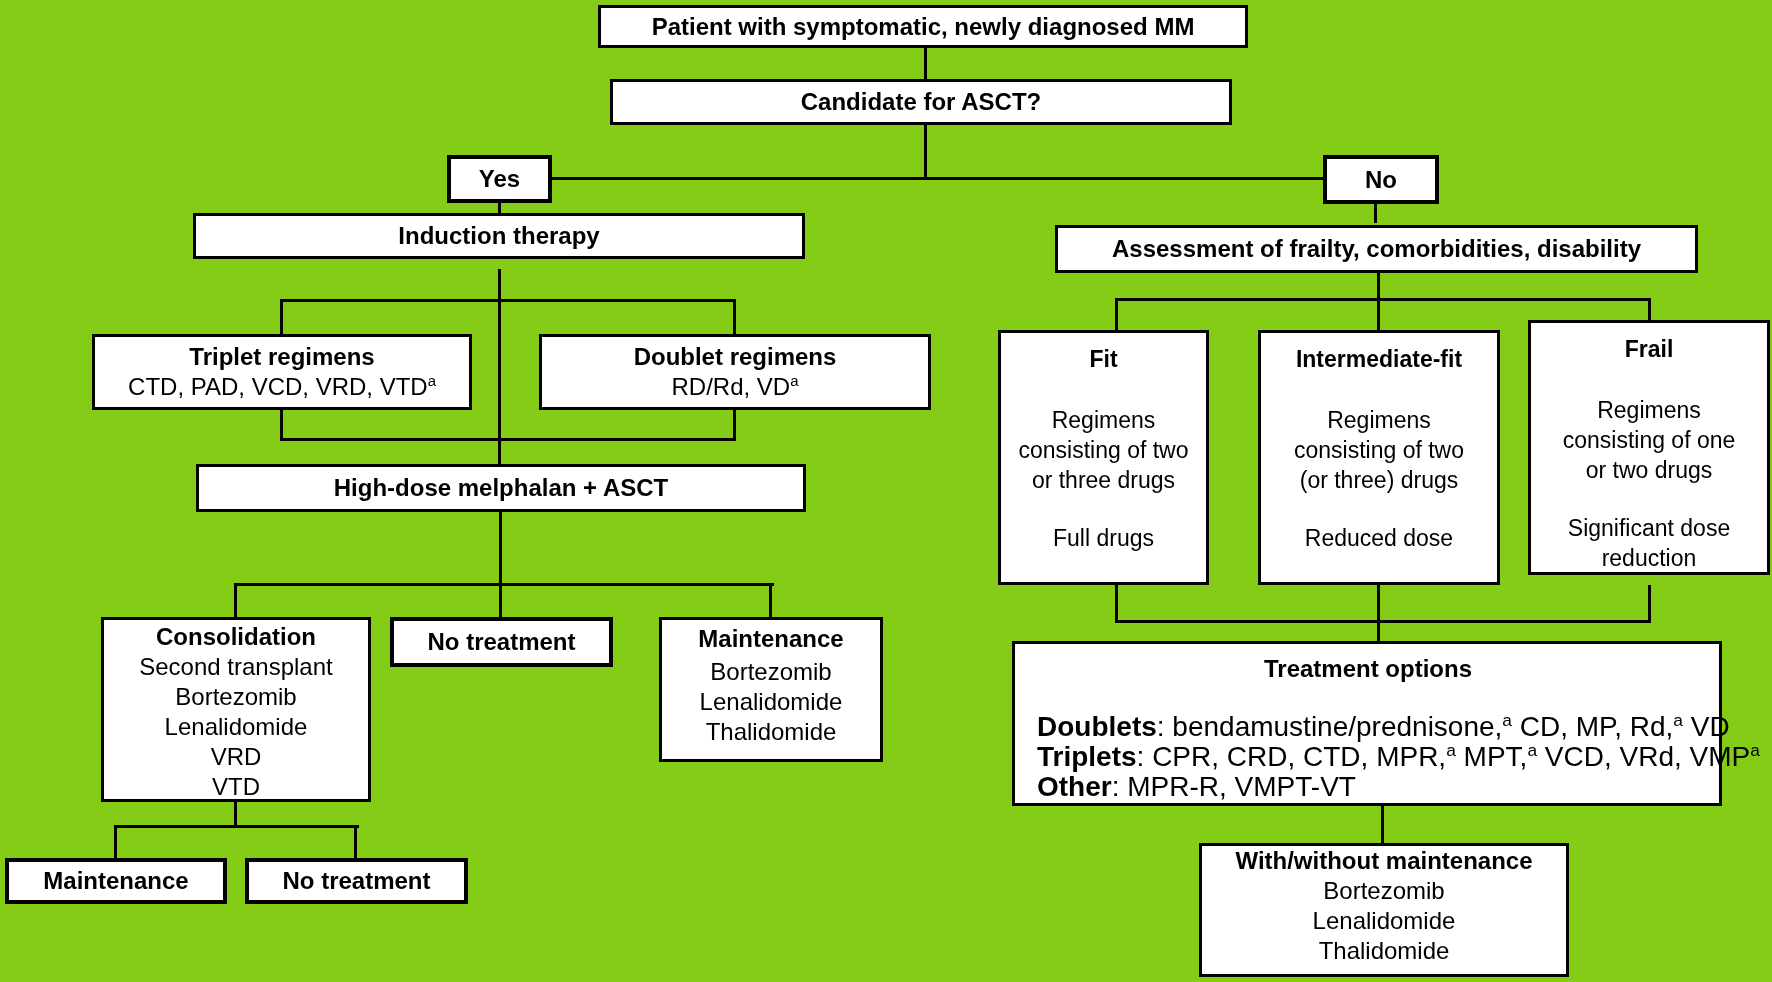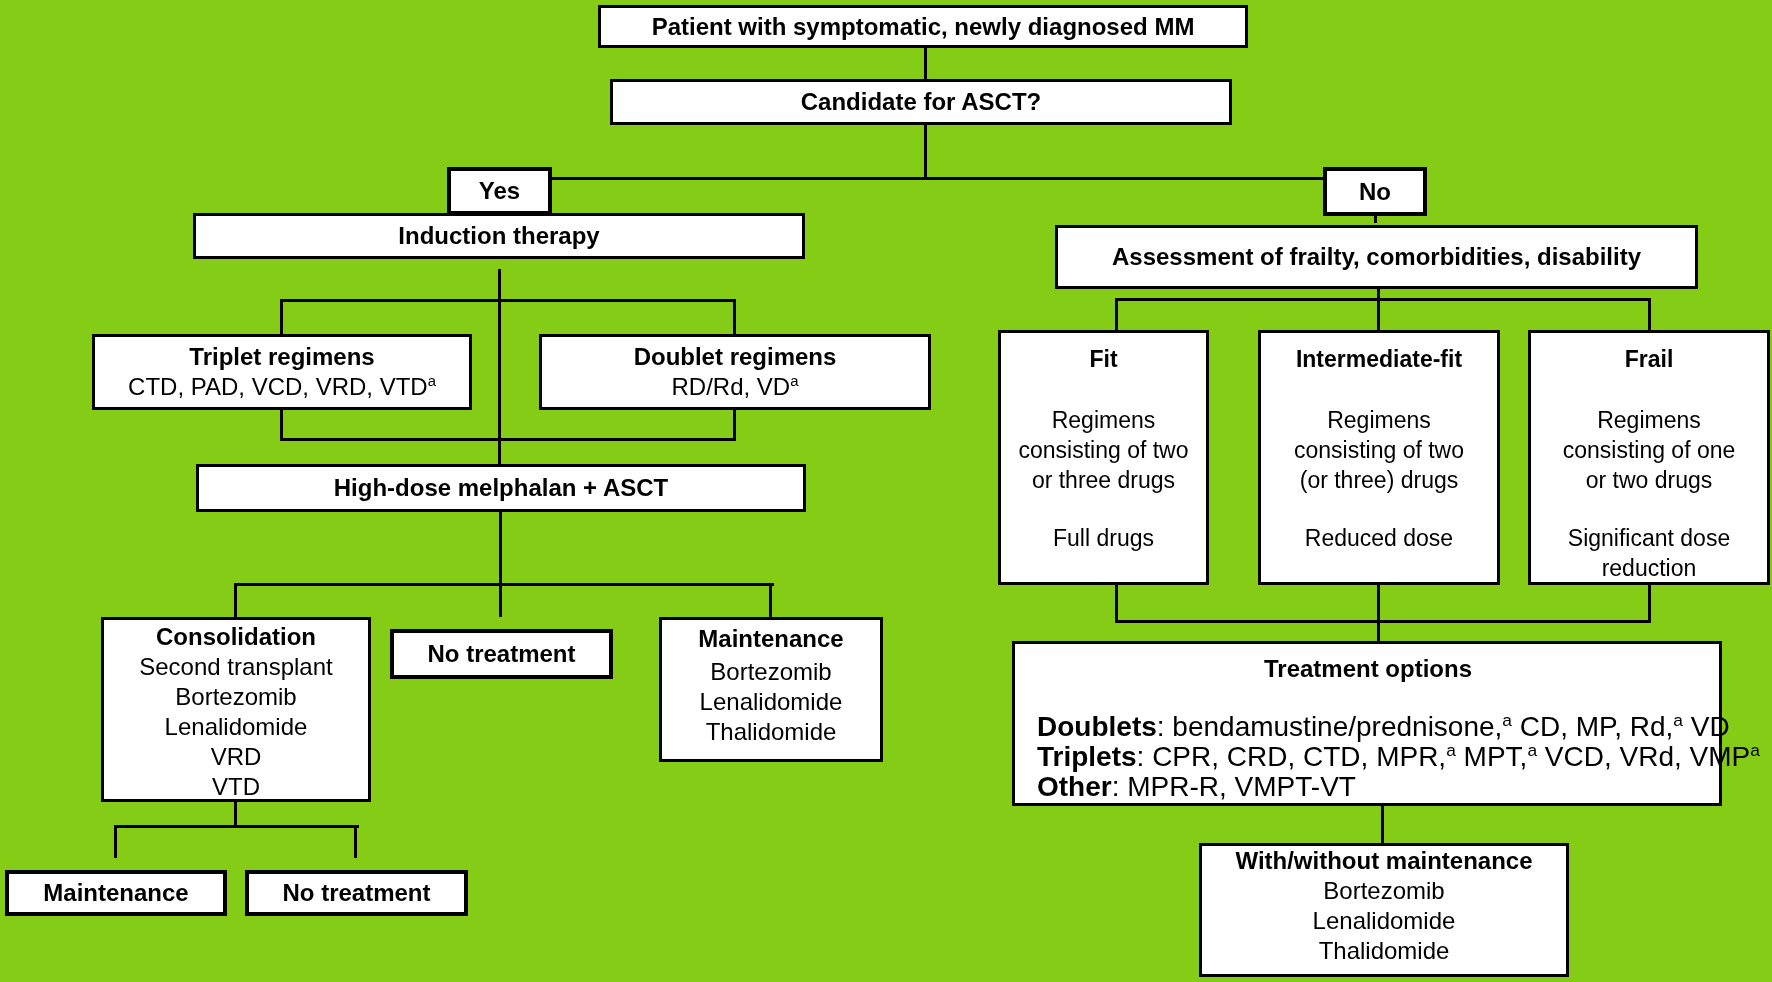--- a/index.html
+++ b/index.html
@@ -16,21 +16,21 @@
     box-sizing:border-box;
     border:3px solid #000;
     background:#fff;
     display:flex;
     flex-direction:column;
     align-items:center;
     justify-content:center;
     text-align:center;
     line-height:1.25;
   }
-  .node.thick{border-width:4px;margin-top:12px;}
+  .node.thick{border-width:4px;}
   .hdr{font-weight:700;font-size:24px;}
   .node .title{font-weight:700;font-size:24px;line-height:30px;}
   .node .item{font-weight:400;font-size:24px;line-height:30px;}
   .node.topalign{justify-content:flex-start;}
   .fitbox{justify-content:flex-start;padding-top:12px;font-size:23px;}
   .fitbox .title{font-size:23px;line-height:28px;}
   .fitbox .body{margin-top:32px;}
   .fitbox .body div{line-height:30px;}
   .fitbox .dose{margin-top:28px;}
   .fitbox .dose div{line-height:30px;}
@@ -85,29 +85,29 @@
   </div>
 
   <div class="node hdr" style="left:610px;top:79px;width:622px;height:46px;">
     <span>Candidate for ASCT?</span>
   </div>
 
   <div class="node hdr thick" style="left:447px;top:155px;width:105px;height:48px;">
     <span>Yes</span>
   </div>
 
-  <div class="node hdr thick" style="left:1323px;top:155px;width:104px;height:49px;">
+  <div class="node hdr thick" style="left:1323px;top:155px;width:116px;height:49px;">
     <span>No</span>
   </div>
 
   <div class="node hdr" style="left:193px;top:213px;width:612px;height:46px;">
     <span>Induction therapy</span>
   </div>
 
-  <div class="node hdr" style="left:1055px;top:225px;width:643px;height:64px;">
+  <div class="node hdr" style="left:1055px;top:225px;width:643px;height:48px;">
     <span>Assessment of frailty, comorbidities, disability</span>
   </div>
 
   <div class="node" style="left:92px;top:334px;width:380px;height:76px;">
     <div class="title">Triplet regimens</div>
     <div class="item">CTD, PAD, VCD, VRD, VTD<sup>a</sup></div>
   </div>
 
   <div class="node" style="left:539px;top:334px;width:392px;height:76px;">
     <div class="title">Doublet regimens</div>
@@ -163,21 +163,21 @@
     <div class="body">
       <div>Regimens</div>
       <div>consisting of two</div>
       <div>(or three) drugs</div>
     </div>
     <div class="dose">
       <div>Reduced dose</div>
     </div>
   </div>
 
-  <div class="node fitbox" style="left:1528px;top:330px;width:242px;height:255px;">
+  <div class="node fitbox" style="left:1528px;top:320px;width:242px;height:255px;">
     <div class="title">Frail</div>
     <div class="body">
       <div>Regimens</div>
       <div>consisting of one</div>
       <div>or two drugs</div>
     </div>
     <div class="dose">
       <div>Significant dose</div>
       <div>reduction</div>
     </div>

